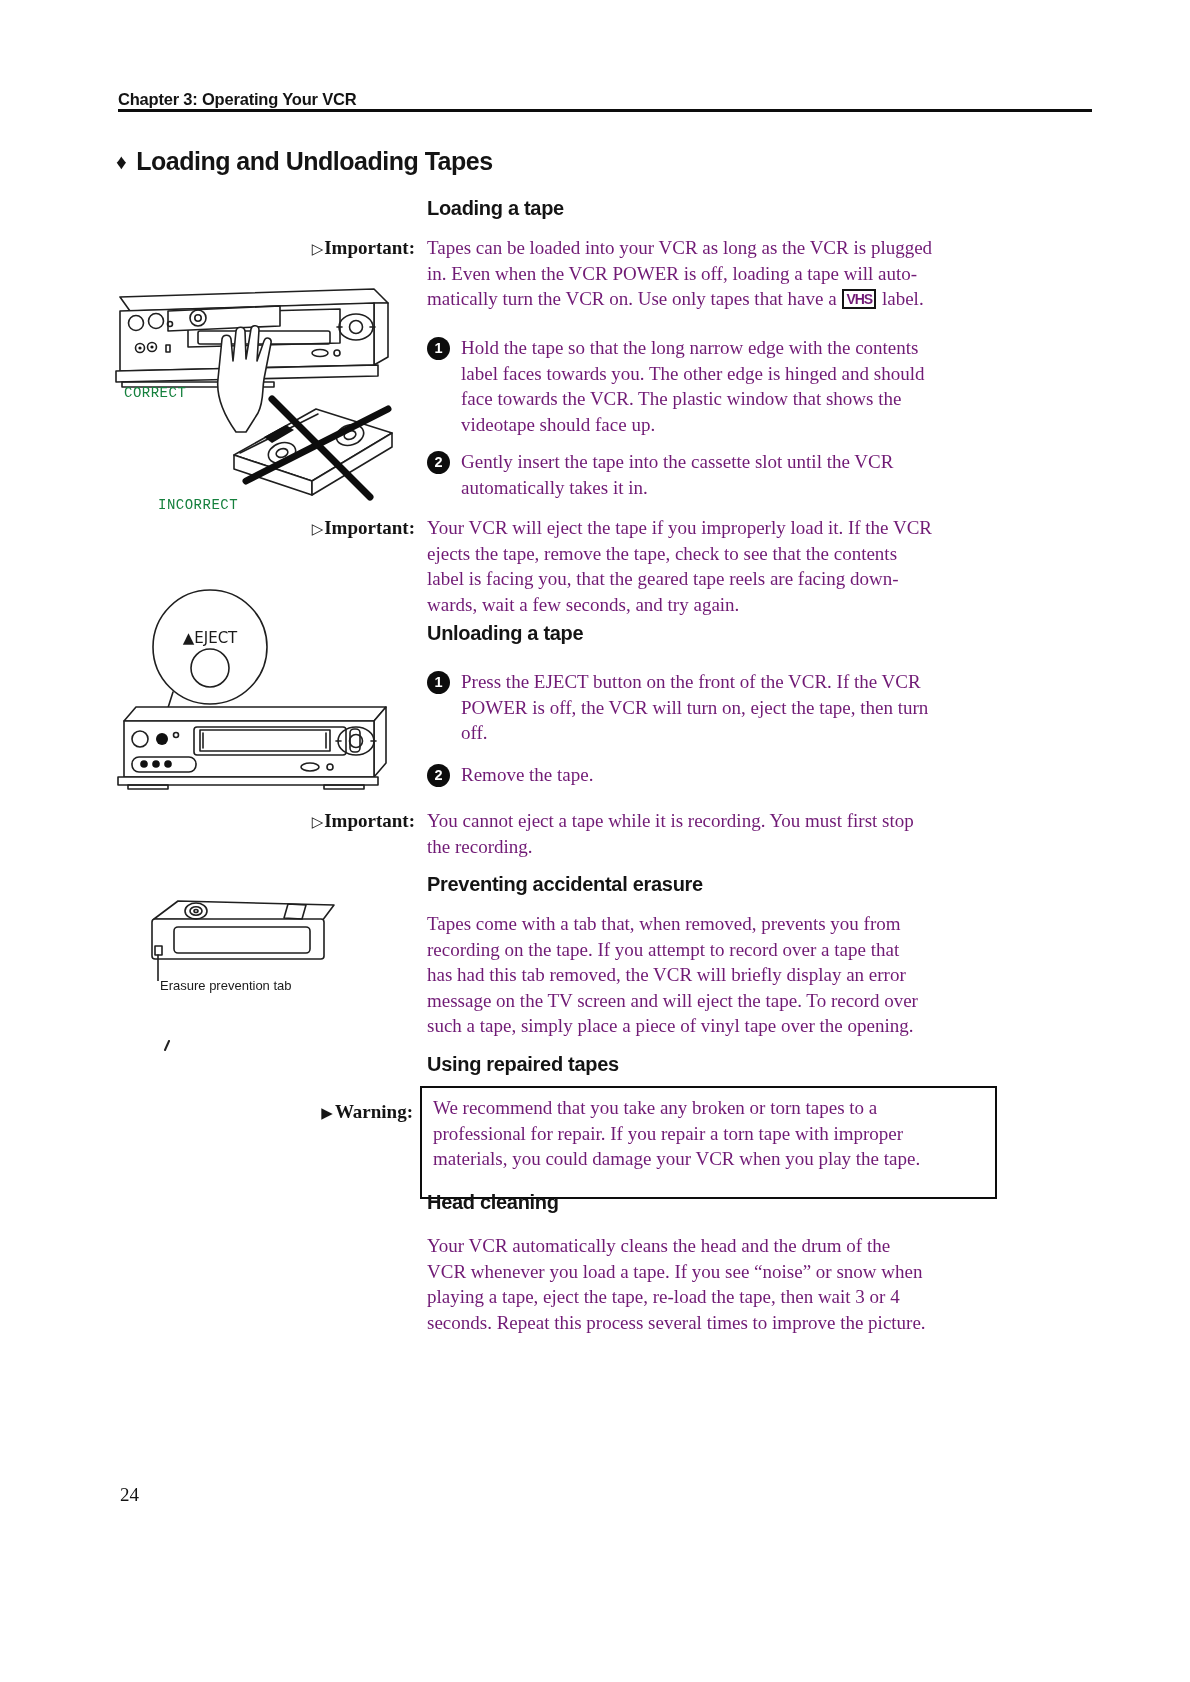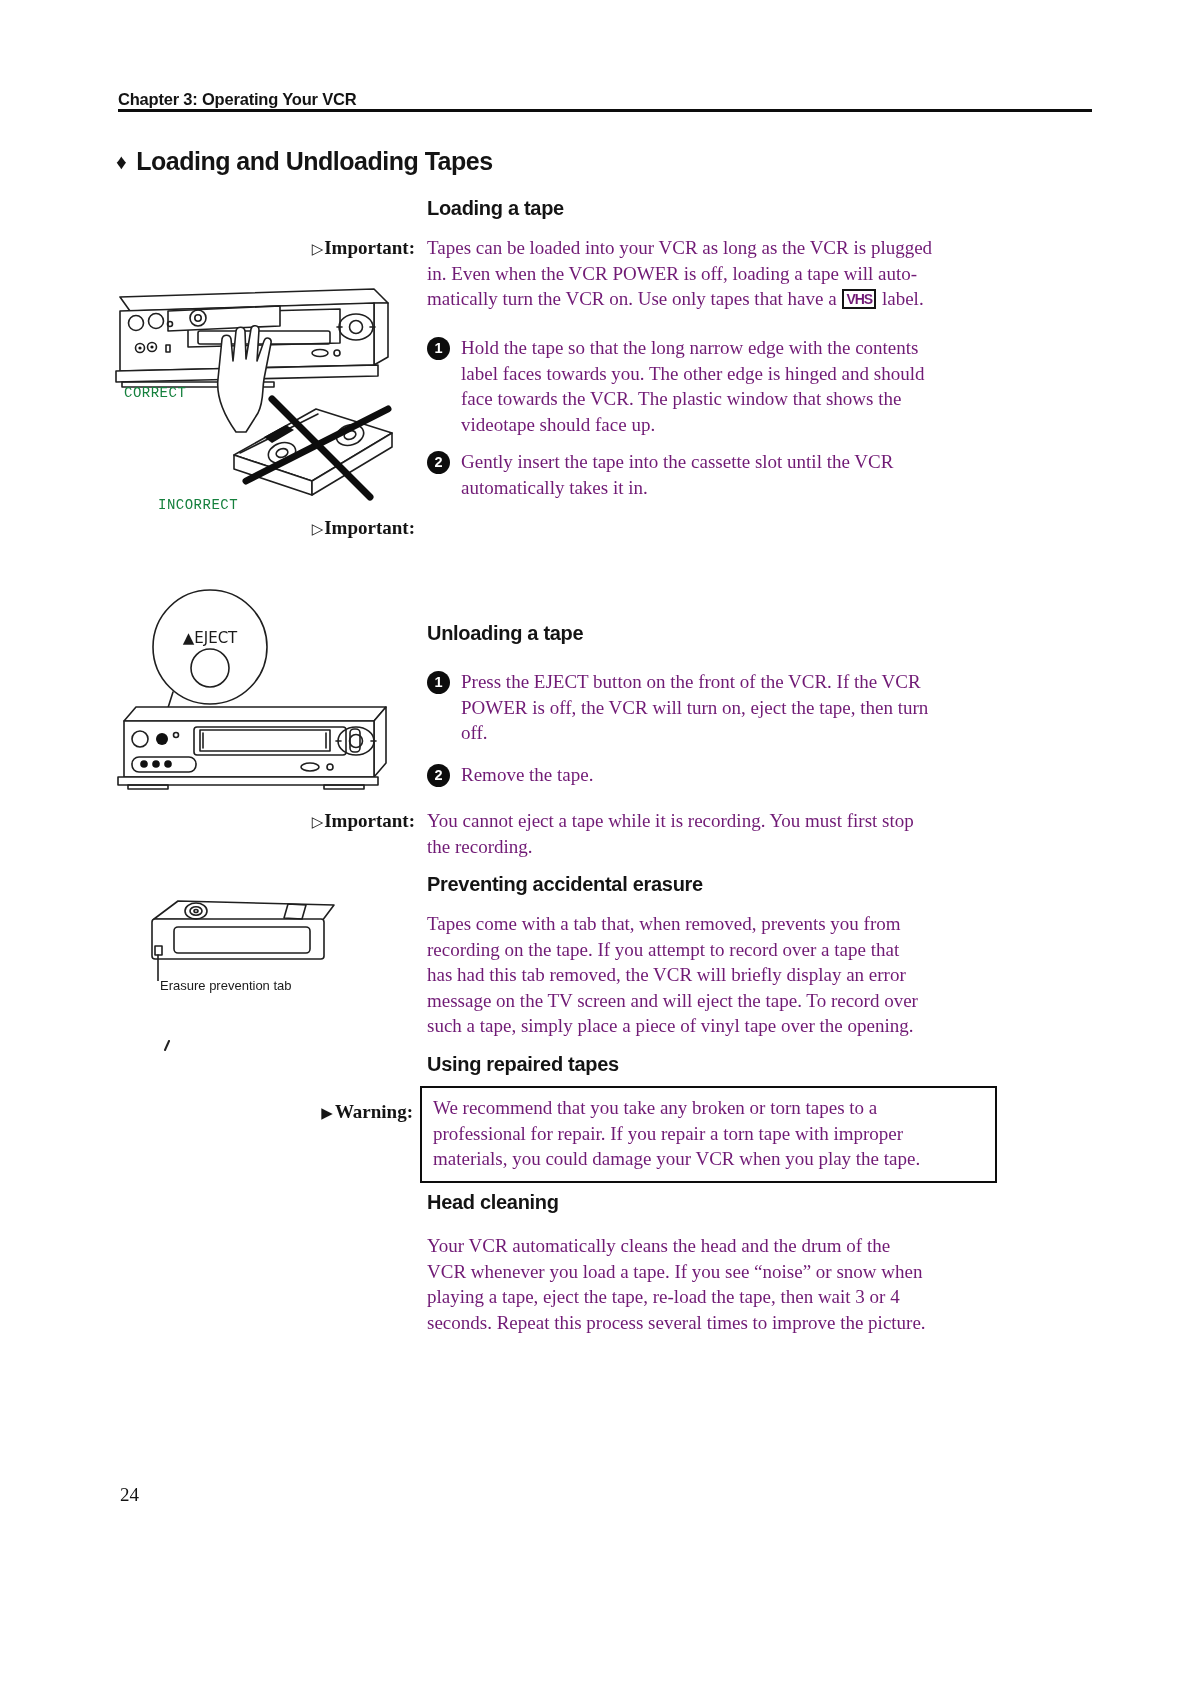--- a/index.html
+++ b/index.html
@@ -19,21 +19,21 @@
   .tri{font-family:"DejaVu Sans",sans-serif;font-weight:normal;font-size:15px;margin-right:1px;}
   .tri-filled{font-family:"DejaVu Sans",sans-serif;font-size:15px;margin-right:2px;}
   .stepnum{width:23px;height:23px;border-radius:50%;background:#0d0d0d;color:#fff;
            font:bold 14.5px/23px "Liberation Sans","DejaVu Sans",sans-serif;text-align:center;}
   .vhs{display:inline-block;border:2px solid #141414;padding:0 2px;margin:0 1px;
        font:bold 14px/16px "Liberation Sans","DejaVu Sans",sans-serif;letter-spacing:-1px;
        vertical-align:1px;}
   .figlabel{font-family:Liberation Mono, monospace;font-size:14px;
             letter-spacing:0.5px;color:#15803d;}
   .figlabel2{font-family:"Liberation Sans","DejaVu Sans",sans-serif;font-size:13px;color:#1a1a1a;}
-  .warnbox{border:2.5px solid #0d0d0d;padding:7px 10px 9px 11px;width:552px;}
+  .warnbox{border:2.5px solid #0d0d0d;padding:7px 10px 25px 11px;width:552px;}
   .pagenum{font-family:"Liberation Serif","DejaVu Serif",serif;font-size:19px;}
   svg{display:block;}
   svg .ln{fill:none;stroke:#1f1f1f;stroke-width:1.6;stroke-linejoin:round;stroke-linecap:round;}
   svg .fw{fill:#ffffff;stroke:#1f1f1f;stroke-width:1.6;stroke-linejoin:round;}
   svg .fb{fill:#101010;stroke:none;}
   svg .xline{stroke:#0d0d0d;stroke-width:7;stroke-linecap:round;}
   svg text{font-family:"DejaVu Sans","Liberation Sans",sans-serif;}
 </style>
 </head>
 <body>
@@ -62,20 +62,24 @@
 face towards the VCR. The plastic window that shows the
 videotape should face up.</div>
 
   <div class="abs stepnum" style="left:427px;top:451px;">2</div>
   <div class="abs body" style="left:461px;top:449px;width:600px;">Gently insert the tape into the cassette slot until the VCR
 automatically takes it in.</div>
 
   <div class="abs implbl" style="left:268px;top:515px;width:147px;">
     <span class="tri">▷</span><span>Important:</span>
   </div>
+  <div class="abs body" style="left:427px;top:515px;width:600px;">Your VCR will eject the tape if you improperly load it. If the VCR
+ejects the tape, remove the tape, check to see that the contents
+label is facing you, that the geared tape reels are facing down-
+wards, wait a few seconds, and try again.</div>
 
   <div class="abs h2" style="left:427px;top:622px;">Unloading a tape</div>
 
   <div class="abs stepnum" style="left:427px;top:671px;">1</div>
   <div class="abs body" style="left:461px;top:669px;width:600px;">Press the EJECT button on the front of the VCR. If the VCR
 POWER is off, the VCR will turn on, eject the tape, then turn
 off.</div>
 
   <div class="abs stepnum" style="left:427px;top:764px;">2</div>
   <div class="abs body" style="left:461px;top:762px;width:600px;">Remove the tape.</div>

